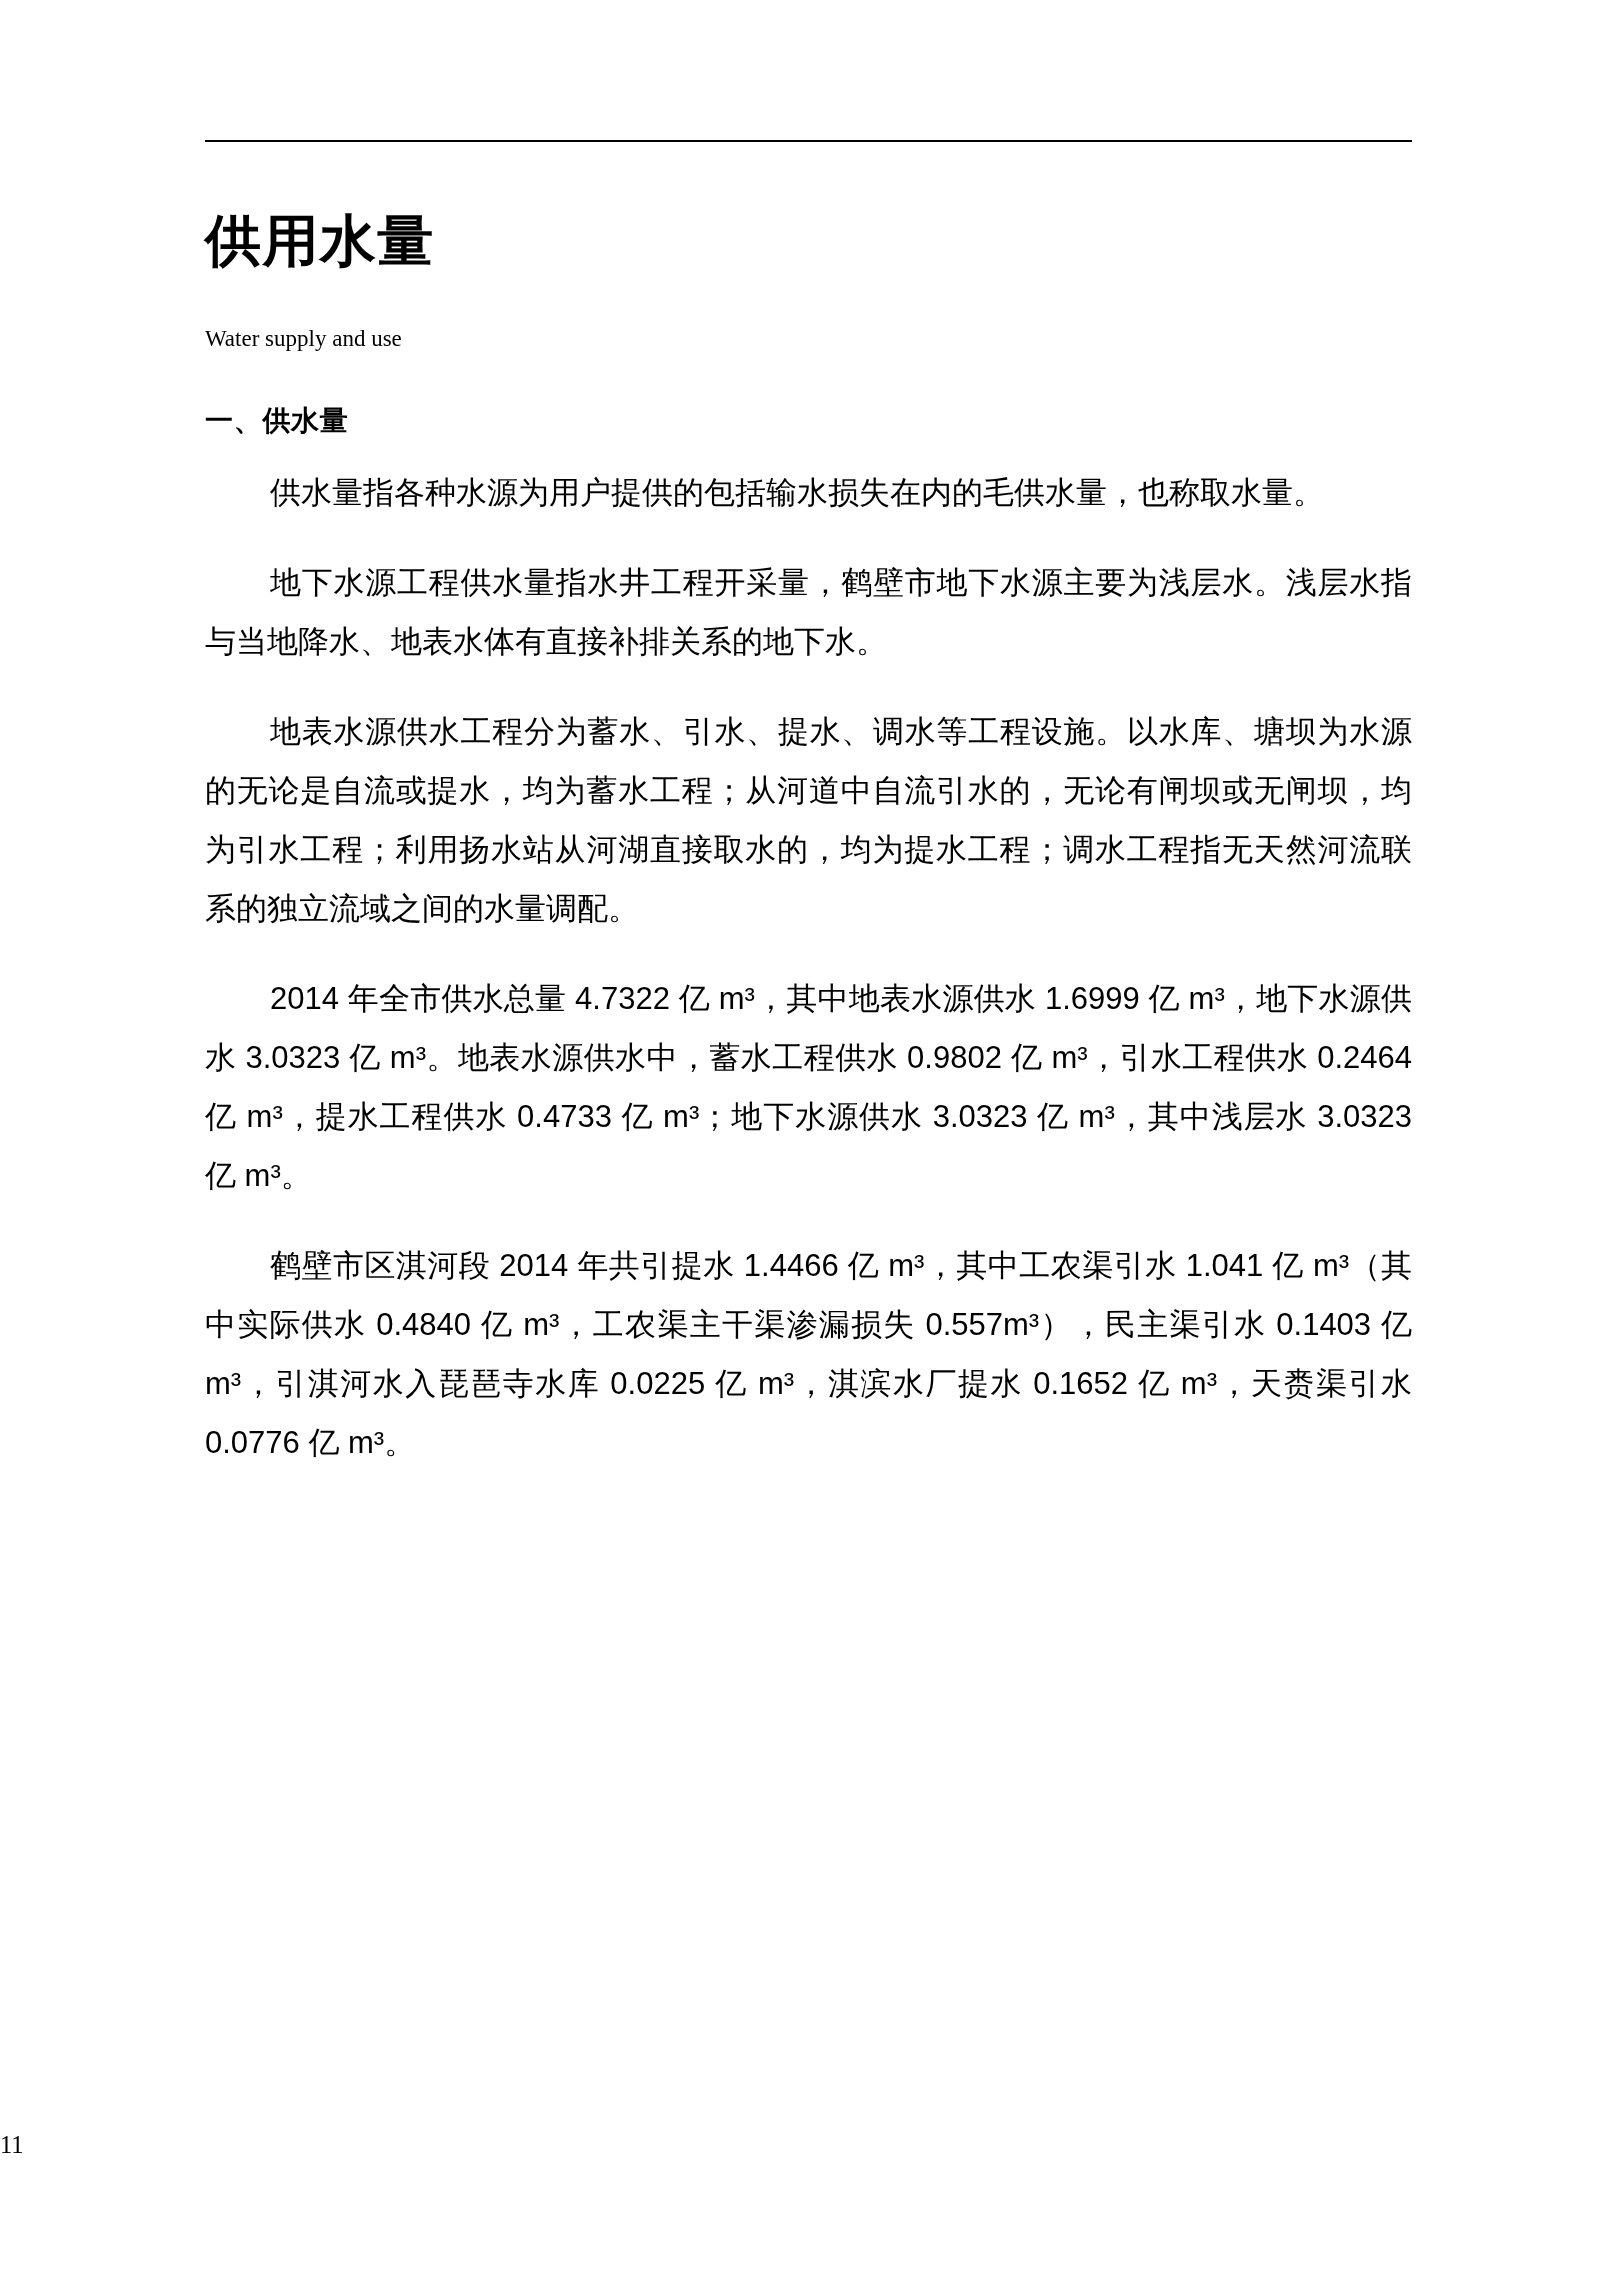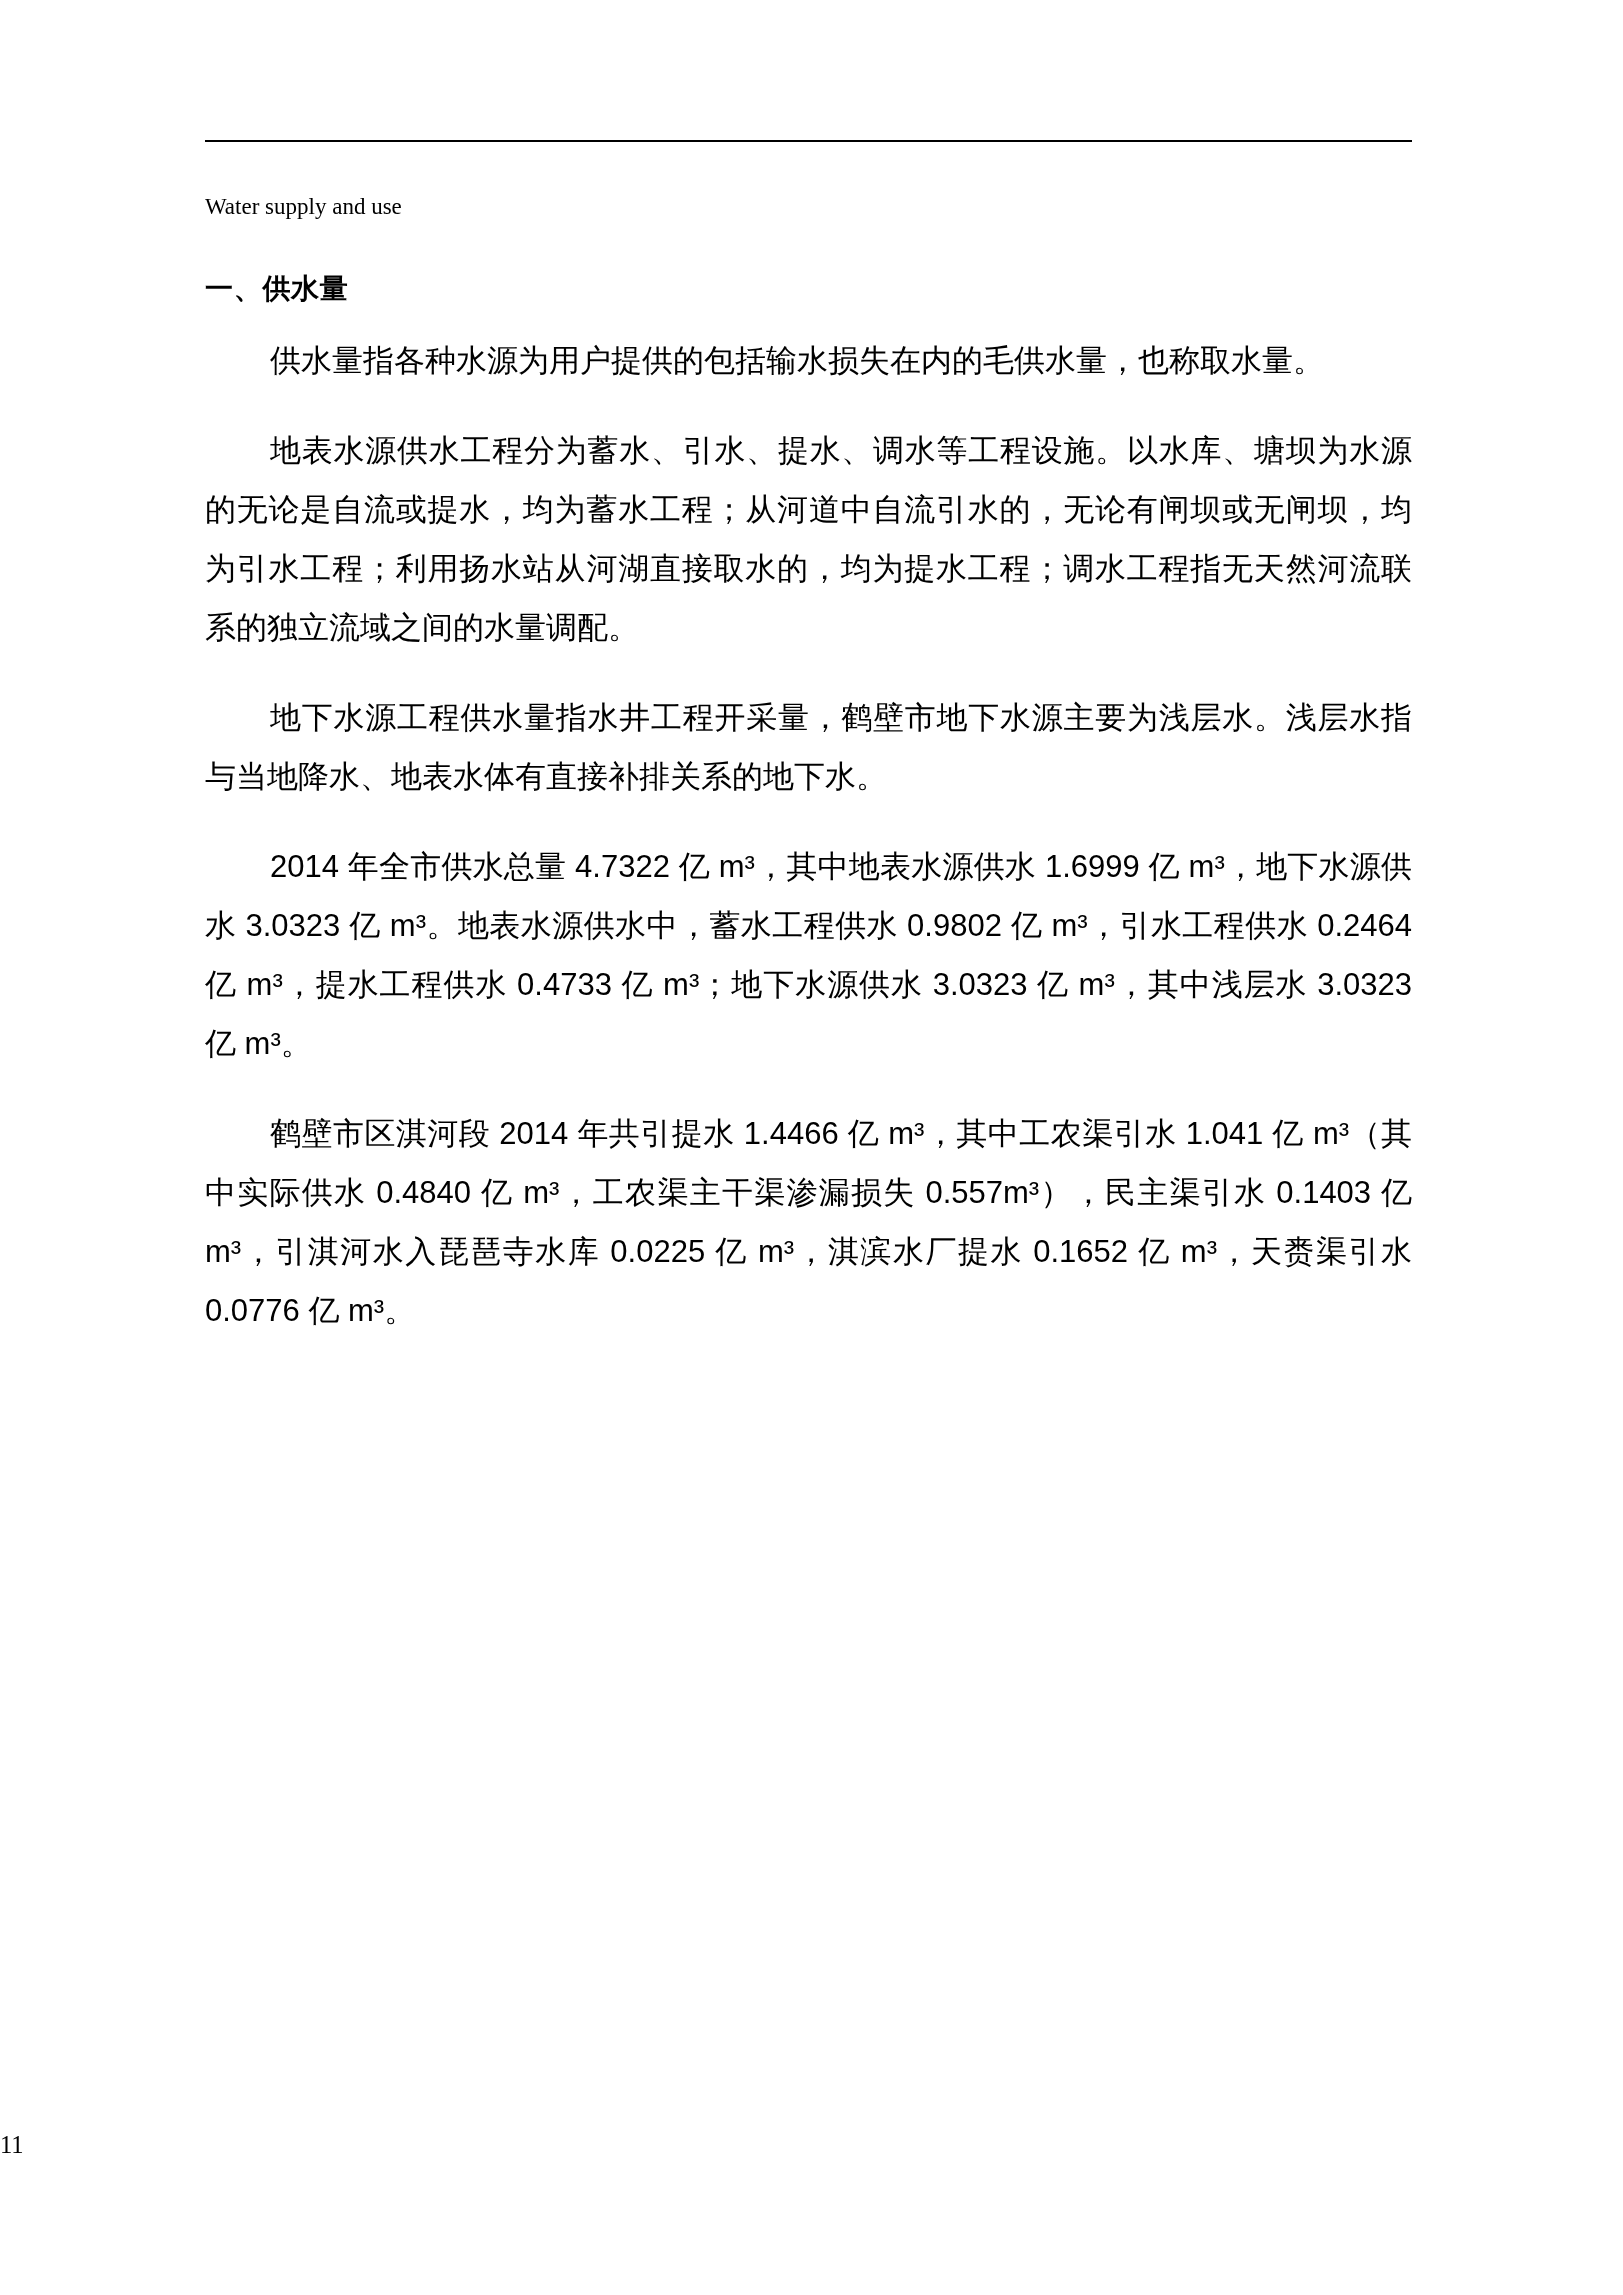--- a/index.html
+++ b/index.html
@@ -74,28 +74,29 @@
   }
 </style>
 </head>
 <body>
 
 <div class="page">
   <div class="content">
 
     <div class="top-rule"></div>
 
+    <h1 class="doc-title">供用水量</h1>
 
     <div class="doc-subtitle">Water supply and use</div>
 
     <h2 class="section-heading">一、供水量</h2>
 
     <p class="body-para">供水量指各种水源为用户提供的包括输水损失在内的毛供水量，也称取水量。</p>
+    <p class="body-para">地下水源工程供水量指水井工程开采量，鹤壁市地下水源主要为浅层水。浅层水指与当地降水、地表水体有直接补排关系的地下水。</p>
     <p class="body-para">地表水源供水工程分为蓄水、引水、提水、调水等工程设施。以水库、塘坝为水源的无论是自流或提水，均为蓄水工程；从河道中自流引水的，无论有闸坝或无闸坝，均为引水工程；利用扬水站从河湖直接取水的，均为提水工程；调水工程指无天然河流联系的独立流域之间的水量调配。</p>
-    <p class="body-para">地下水源工程供水量指水井工程开采量，鹤壁市地下水源主要为浅层水。浅层水指与当地降水、地表水体有直接补排关系的地下水。</p>
     <p class="body-para">2014 年全市供水总量 4.7322 亿 m³，其中地表水源供水 1.6999 亿 m³，地下水源供水 3.0323 亿 m³。地表水源供水中，蓄水工程供水 0.9802 亿 m³，引水工程供水 0.2464 亿 m³，提水工程供水 0.4733 亿 m³；地下水源供水 3.0323 亿 m³，其中浅层水 3.0323 亿 m³。</p>
     <p class="body-para">鹤壁市区淇河段 2014 年共引提水 1.4466 亿 m³，其中工农渠引水 1.041 亿 m³（其中实际供水 0.4840 亿 m³，工农渠主干渠渗漏损失 0.557m³），民主渠引水 0.1403 亿 m³，引淇河水入琵琶寺水库 0.0225 亿 m³，淇滨水厂提水 0.1652 亿 m³，天赉渠引水 0.0776 亿 m³。</p>
 
   </div>
 
   <div class="page-number">11</div>
 </div>
 
 
 </body></html>

